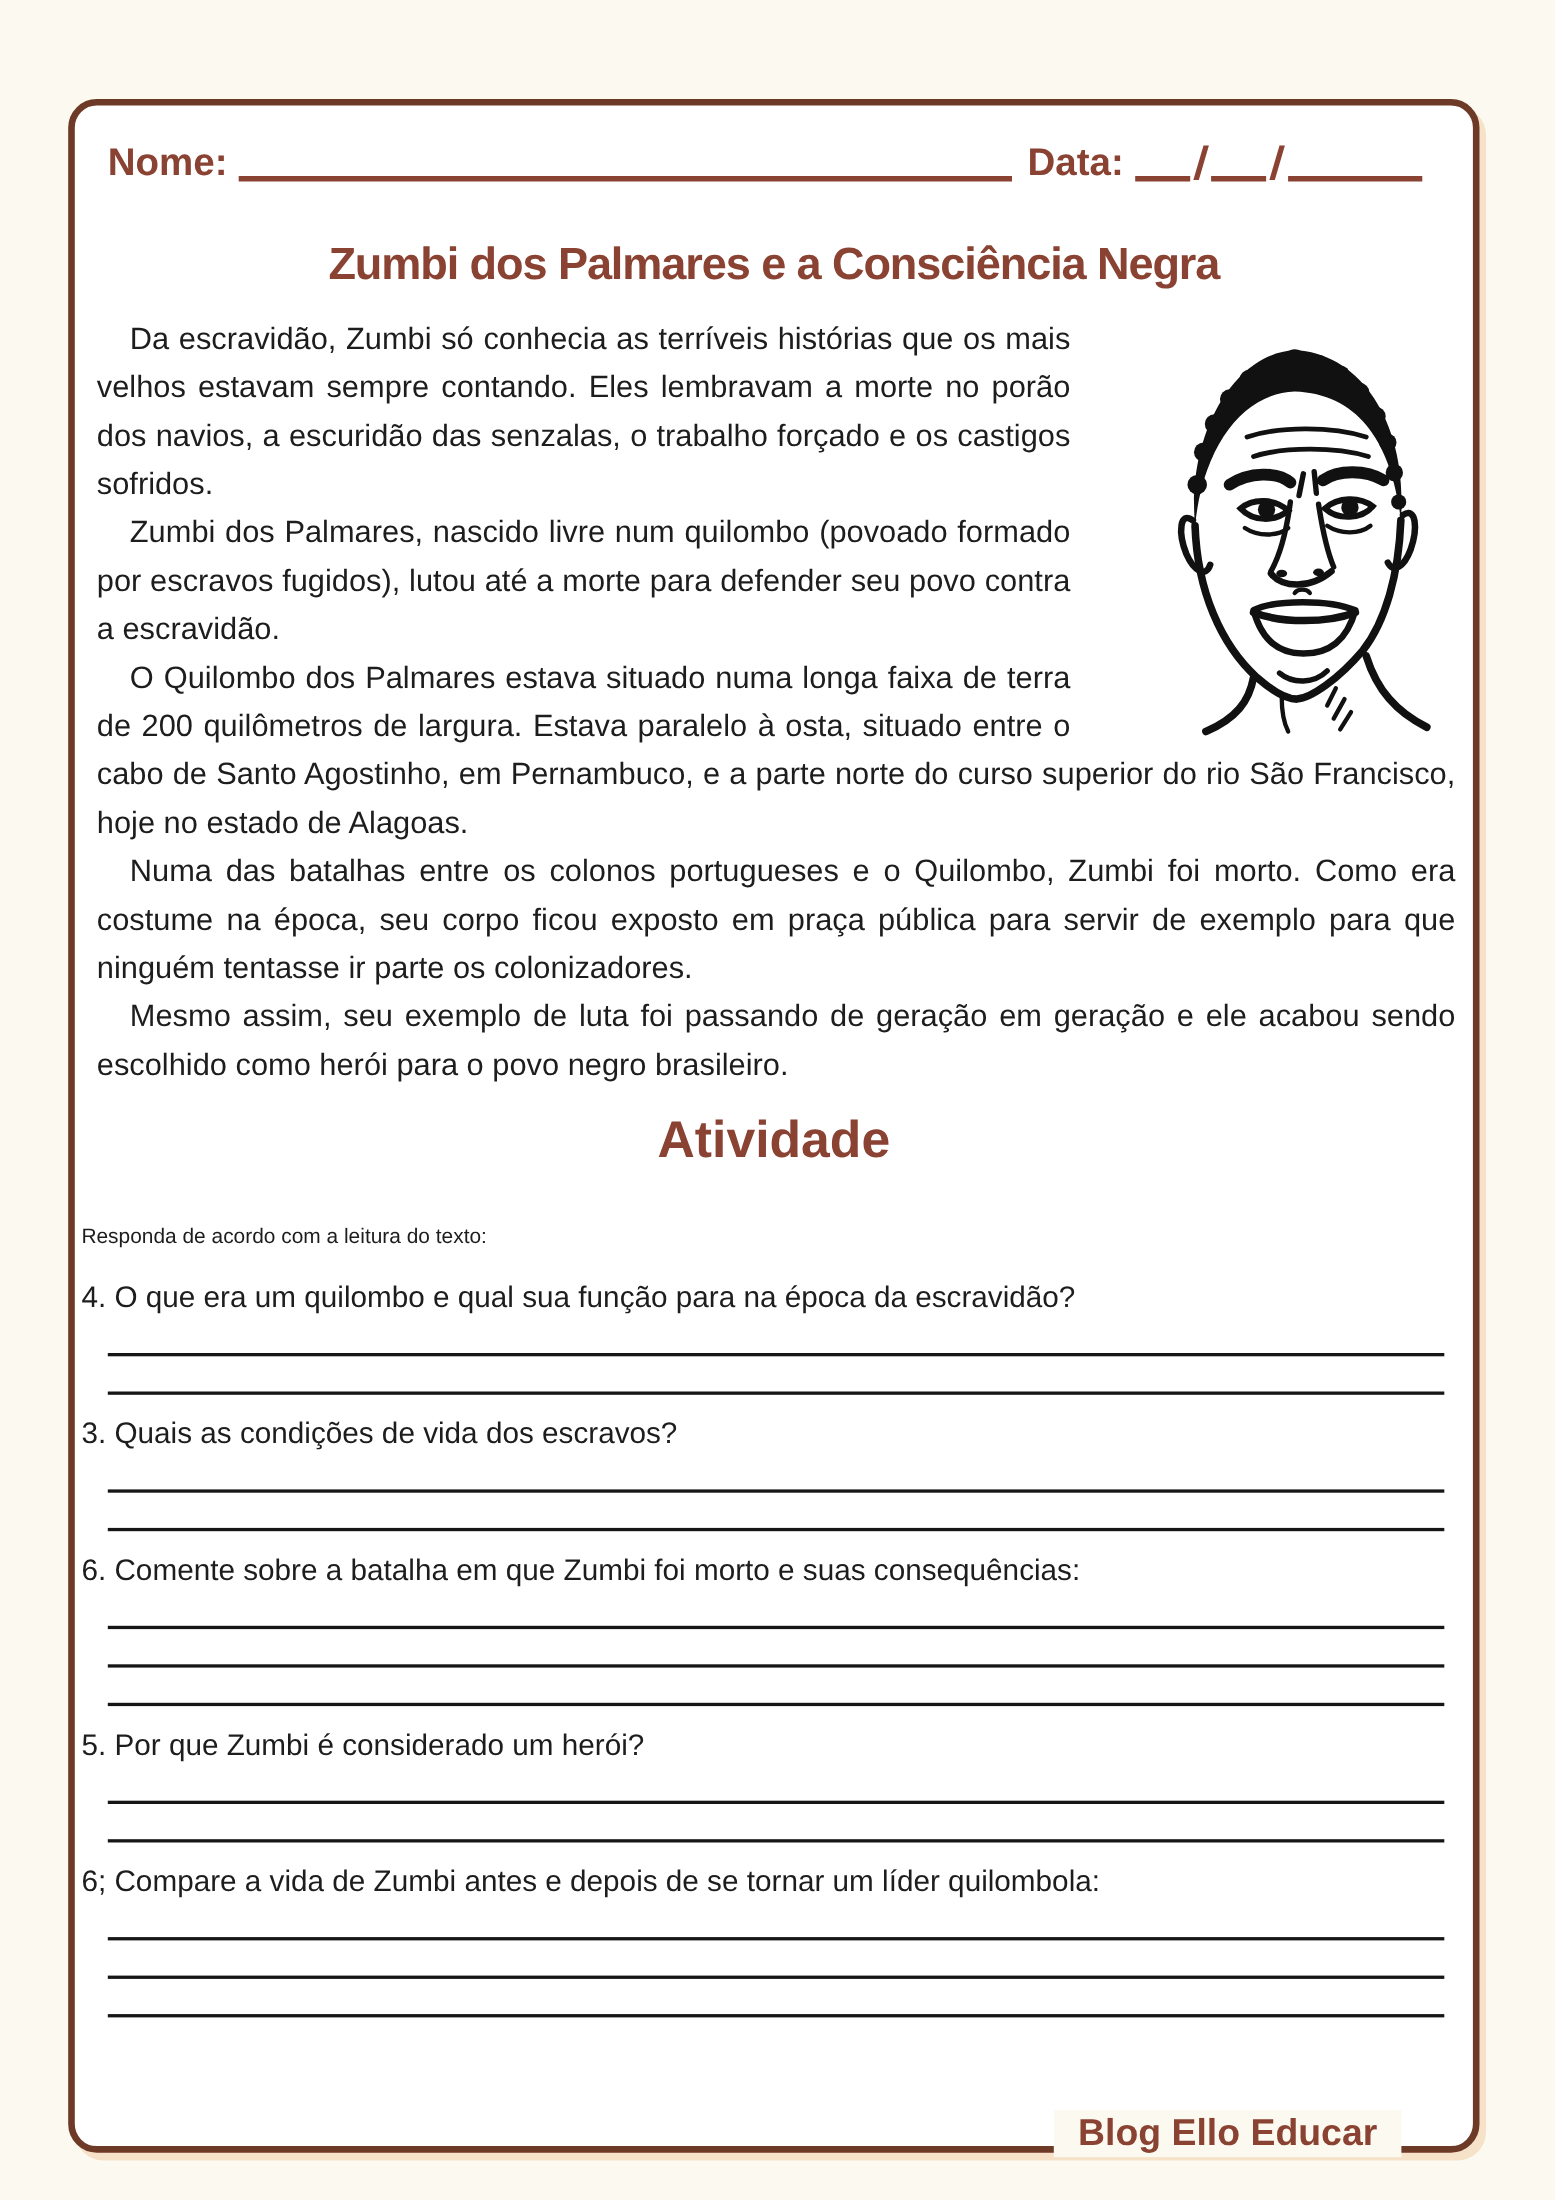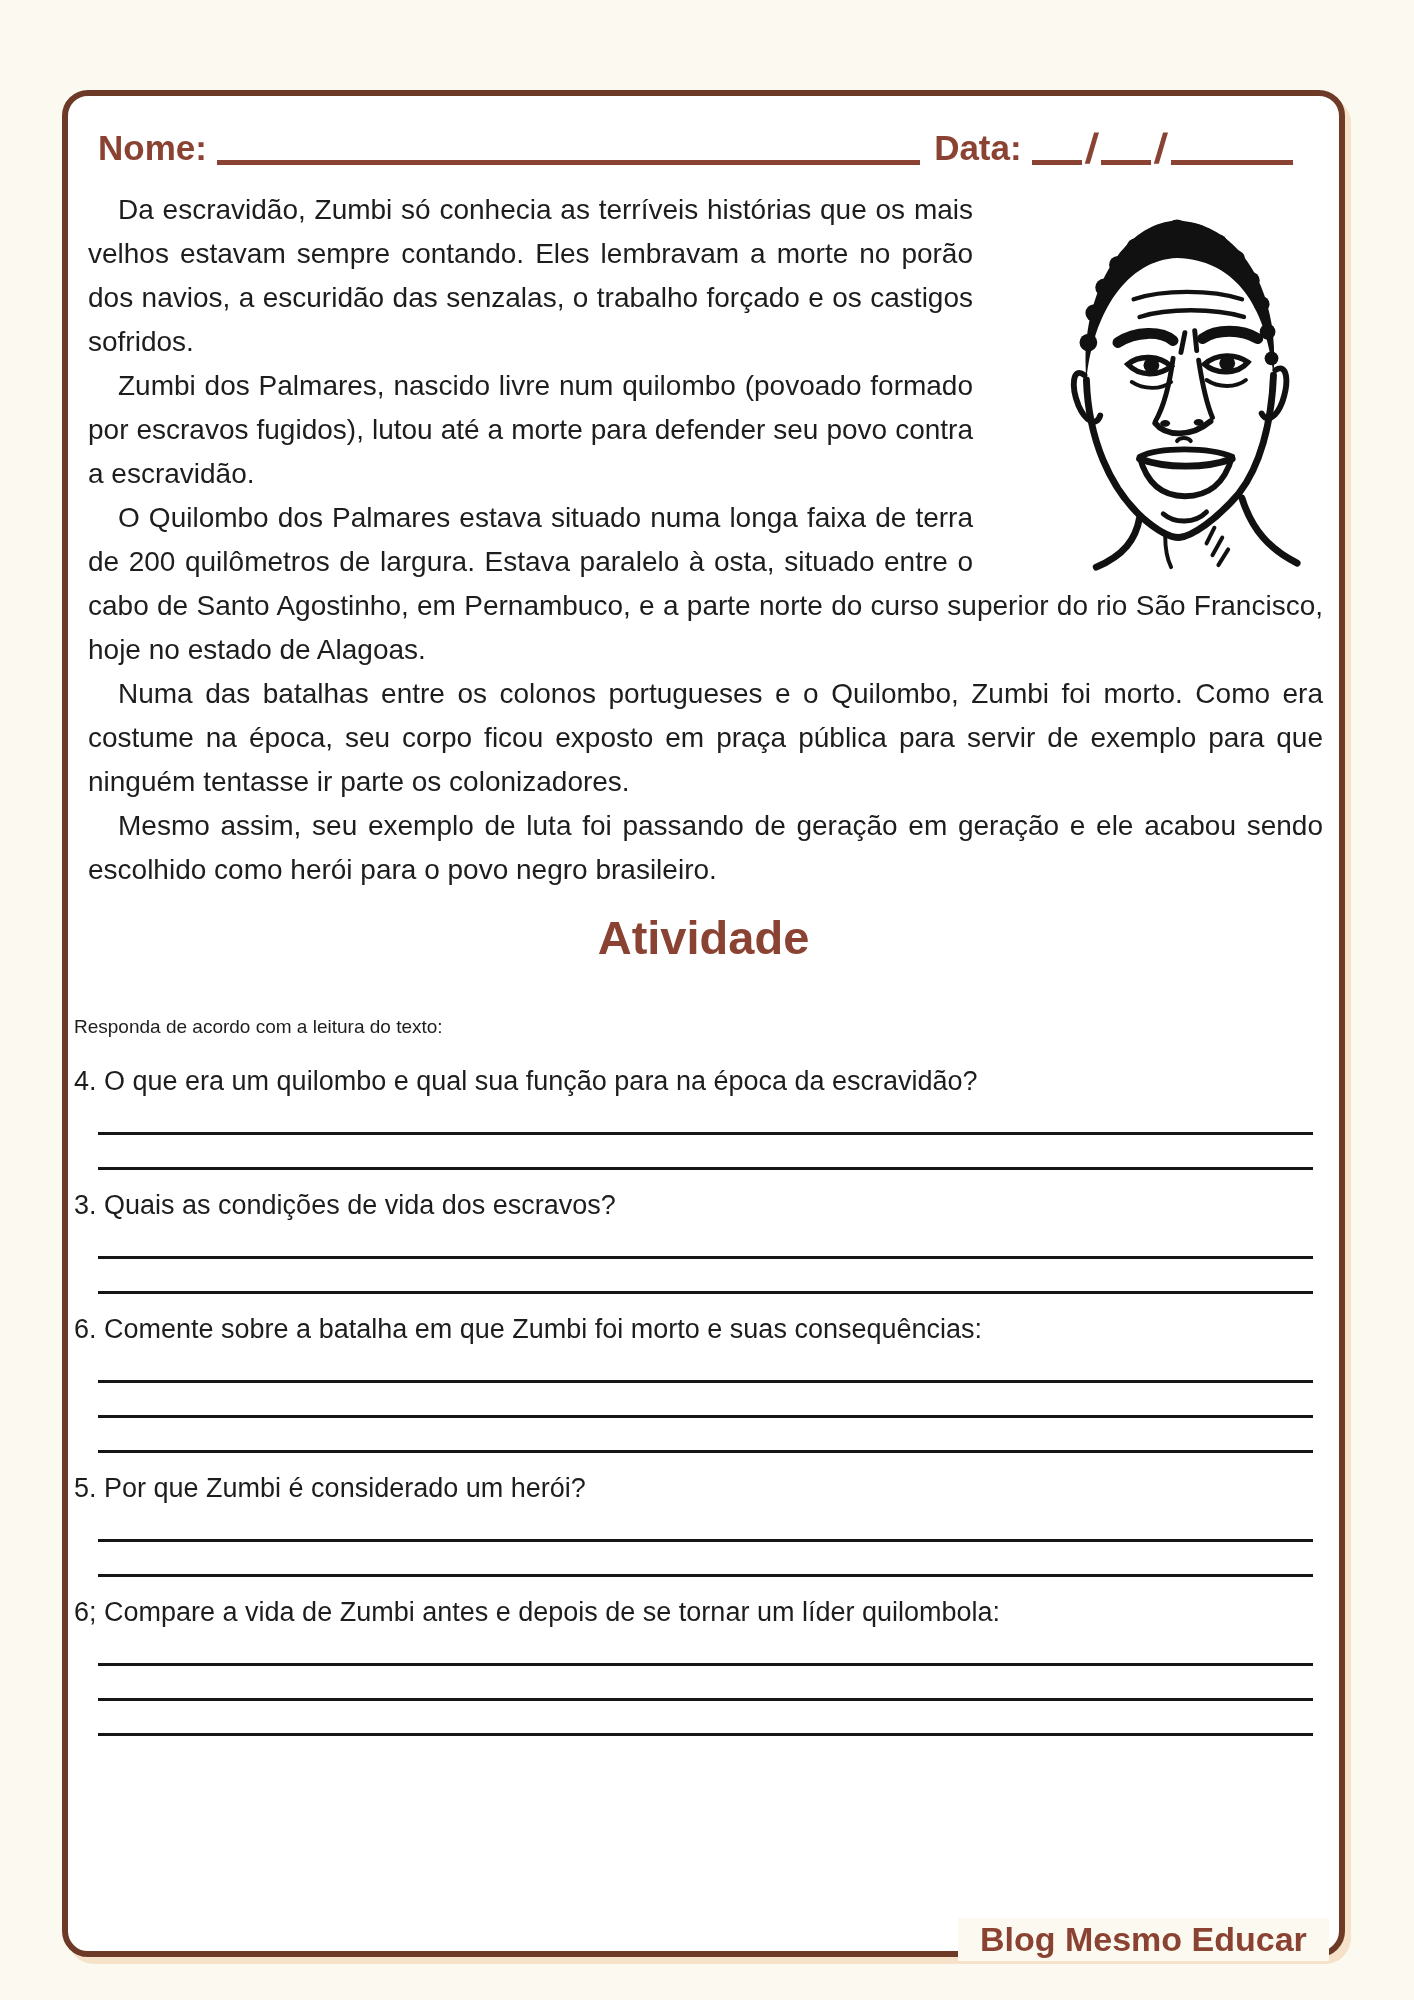--- a/index.html
+++ b/index.html
@@ -91,20 +91,21 @@
     <span class="hlabel">Data:</span>
     <span class="date-group">
       <span class="date-seg seg-day"></span>
       <span class="slash">/</span>
       <span class="date-seg seg-month"></span>
       <span class="slash">/</span>
       <span class="date-seg seg-year"></span>
     </span>
   </div>
 
+  <h1 class="title">Zumbi dos Palmares e a Consciência Negra</h1>
 
   <div class="article">
     <div class="portrait">
       <svg width="256" height="384" viewBox="0 0 260 380" aria-hidden="true">
 
         <path d="M38,190 C30,105 75,30 130,28 C190,30 235,95 228,185 C220,115 190,68 130,66 C80,68 45,120 38,190 Z" fill="#111"></path>
         <g fill="#111">
           <circle cx="40" cy="152" r="9"></circle>
             <circle cx="46" cy="122" r="9"></circle>
             <circle cx="56" cy="96" r="9"></circle>
@@ -202,13 +203,13 @@
     <div class="question">
       <p class="q-label">6; Compare a vida de Zumbi antes e depois de se tornar um líder quilombola:</p>
       <div class="ans"></div>
       <div class="ans"></div>
       <div class="ans"></div>
     </div>
   </div>
 
 </div>
 
-<div class="footer">Blog Mesmo Educar</div>
+<div class="footer">Blog Ello Educar</div>
 
 </body></html>

